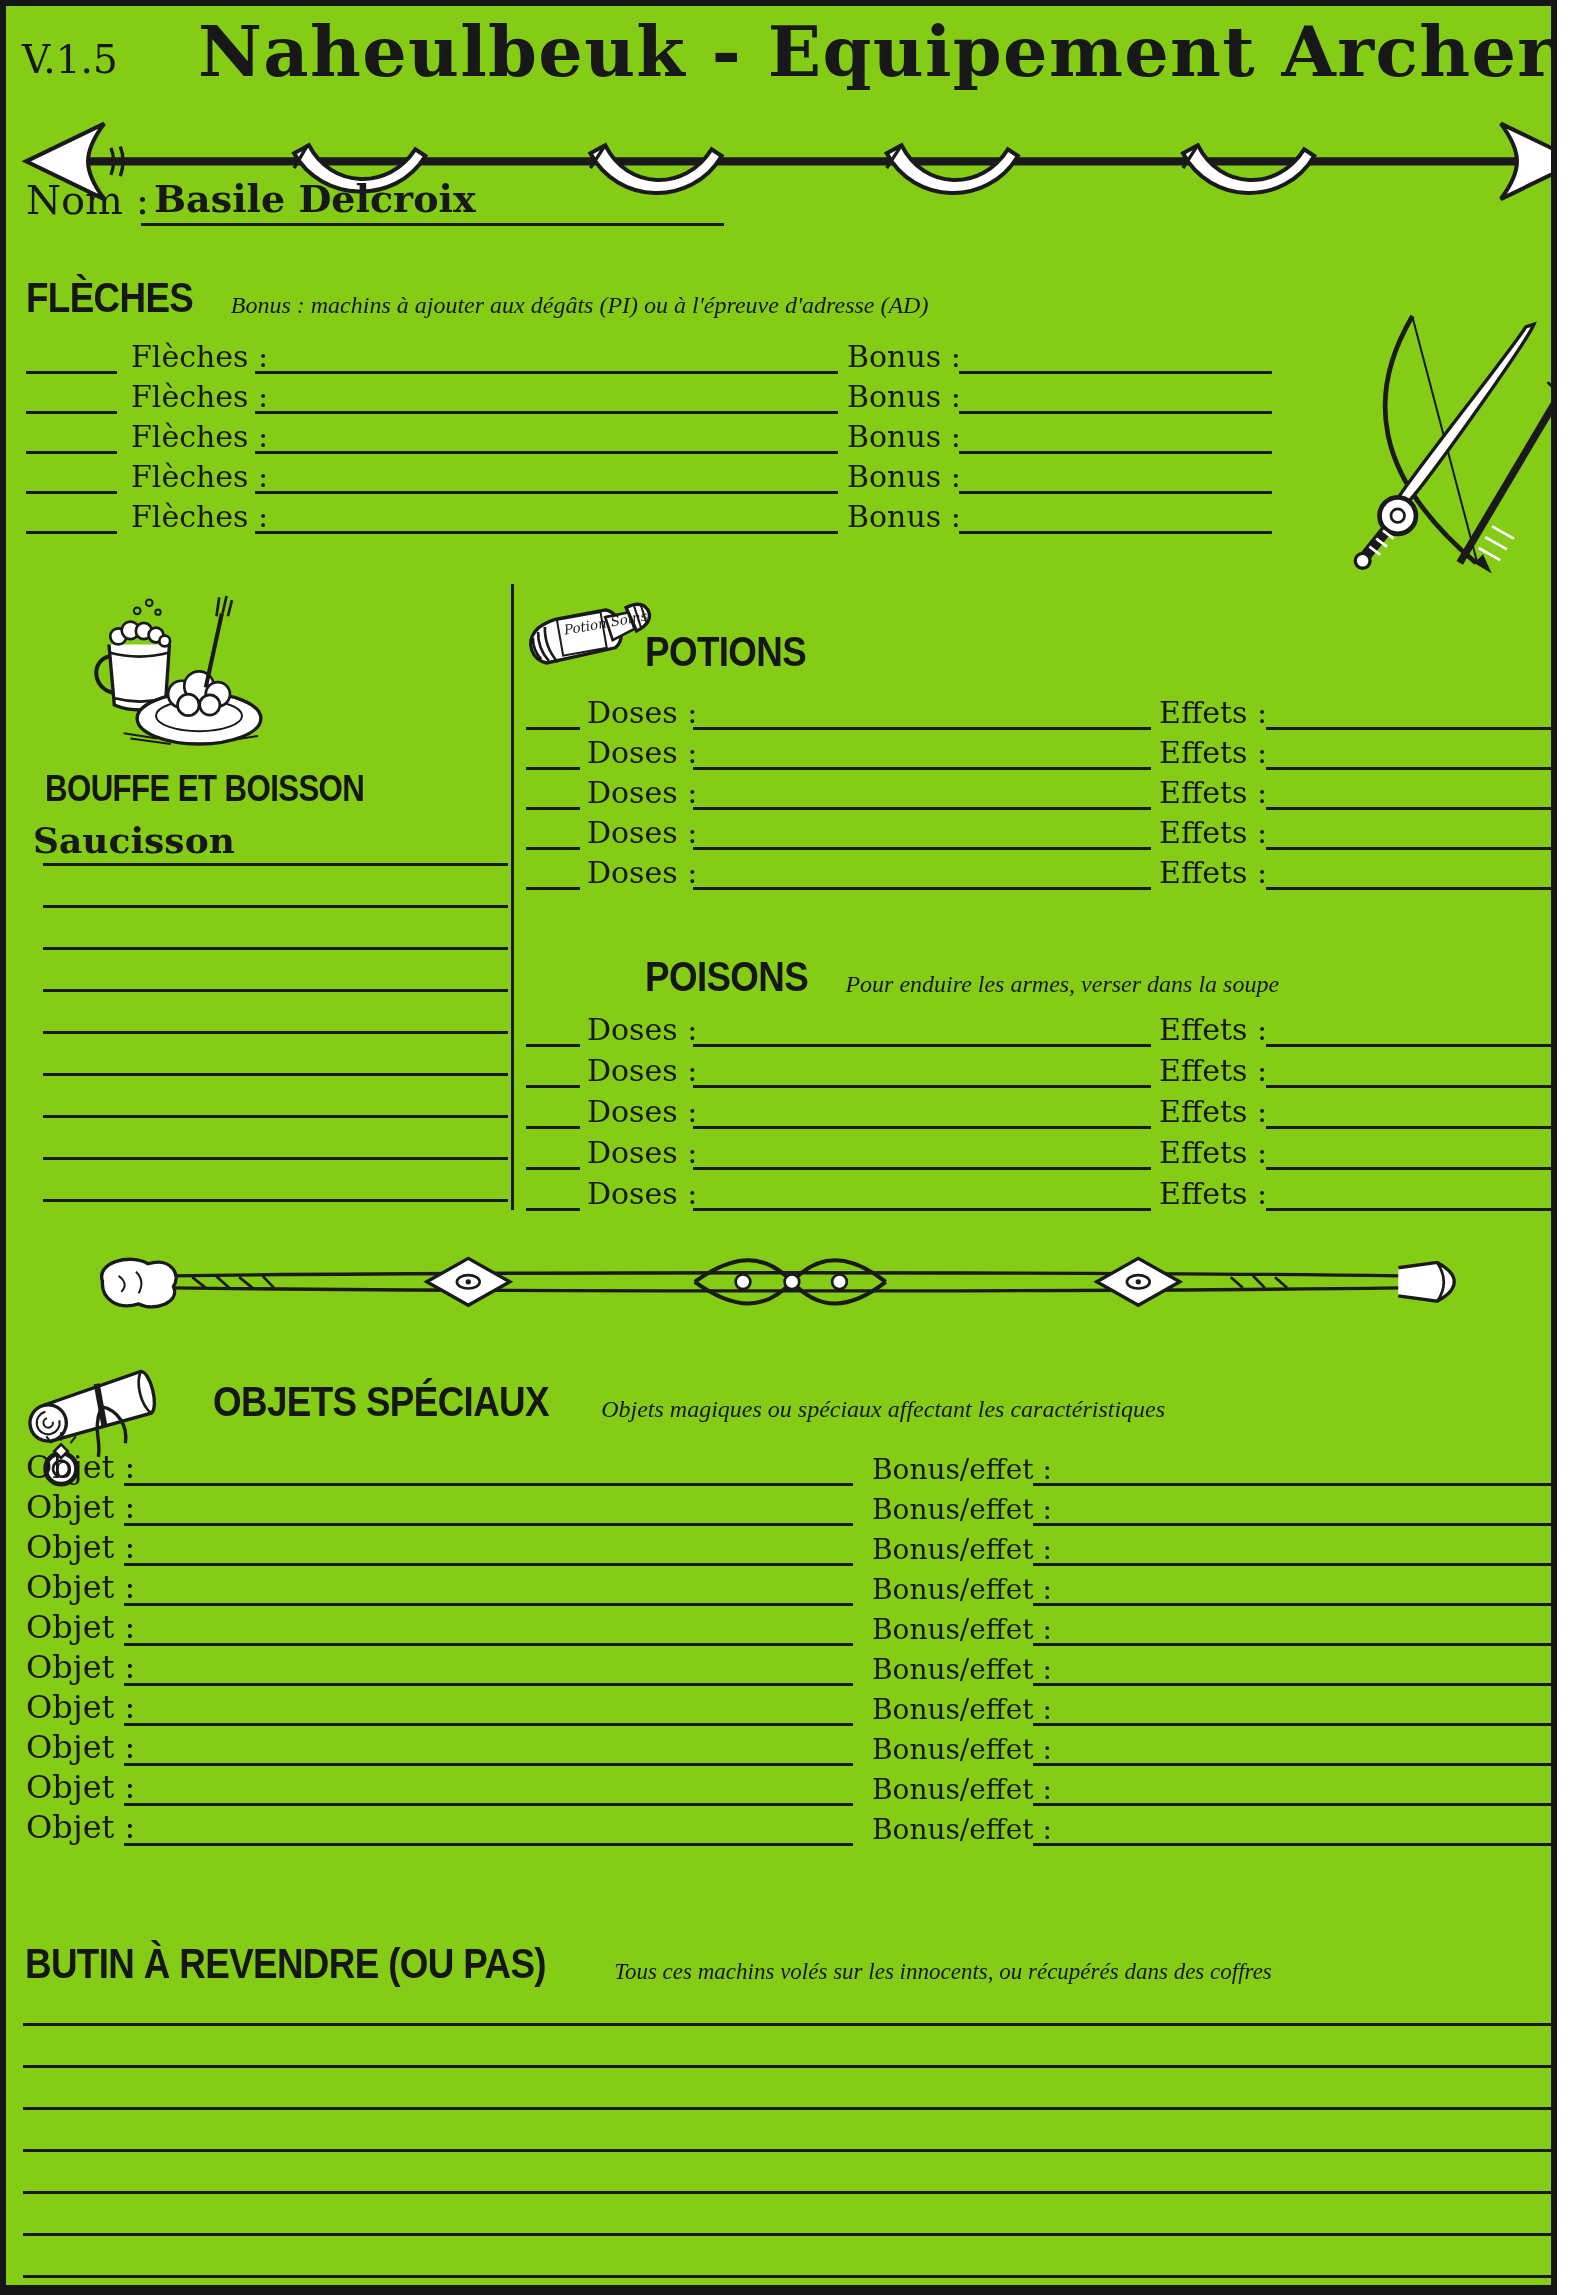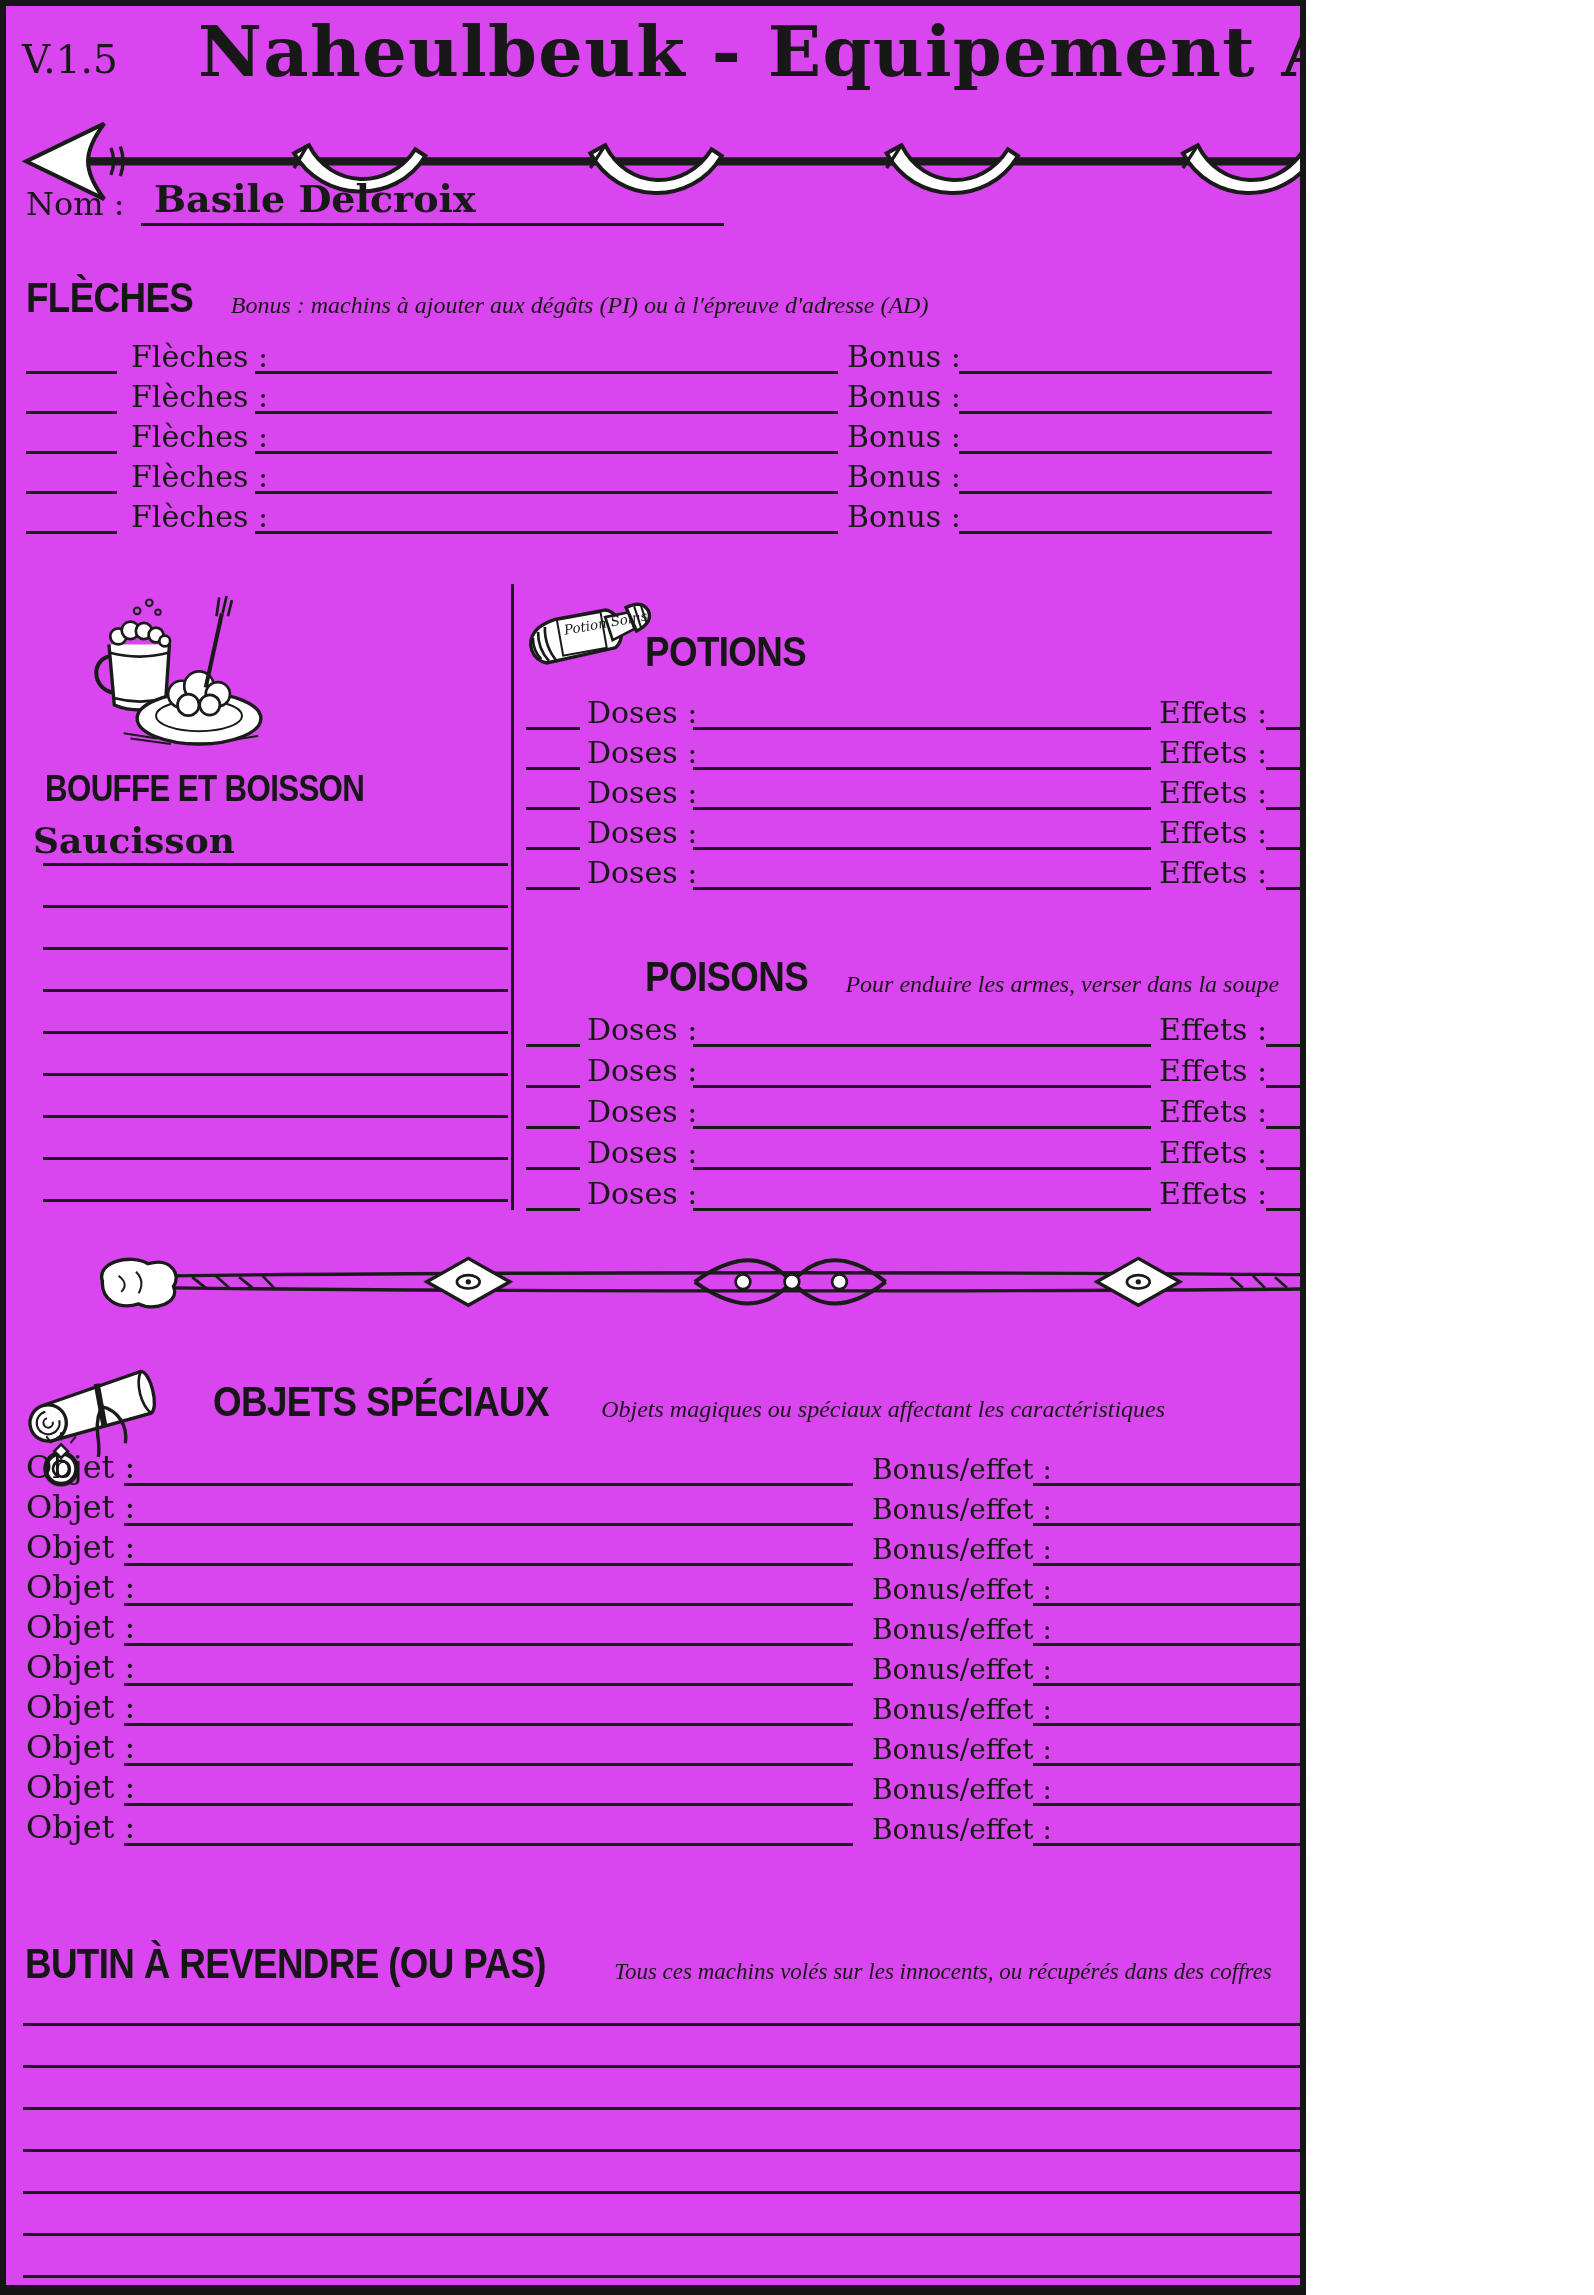--- a/index.html
+++ b/index.html
@@ -1,20 +1,20 @@
 <!DOCTYPE html>
 <html style="font-size:10.8px"><head>
 <meta charset="utf-8">
 <style>
   html,body{margin:0;padding:0;background:#ffffff;}
   .page{
     position:relative;
-    width:1306px;height:2295px;
+    width:1557px;height:2295px;
     box-sizing:border-box;
-    background:#d946ef;
+    background:#84cc16;
     border:6px solid #161616;
     border-bottom:10.8px solid #161616;
     font-family:"DejaVu Serif", serif;
     color:#181818;
     overflow:hidden;
   }
   .abs{position:absolute;}
   
   .version{left:16px;top:31px;font-size:39px;font-family:"DejaVu Serif",serif;}
   .title{
@@ -35,21 +35,21 @@
   }
   .section-head{display:flex;align-items:baseline;}
   .lbl{font-family:"DejaVu Serif",serif;font-size:30px;white-space:nowrap;}
   .hand{
     font-family:"DejaVu Serif",serif;font-weight:700;
     font-size:38px;white-space:nowrap;
   }
   .rule{background:#1a1a1a;height:2.7px;position:absolute;bottom:0;}
   
   .nom-wrap{left:0;top:162px;width:100%;height:58px;}
-  .nom-wrap .lbl{position:absolute;left:20px;bottom:2.7px;font-size:32px;margin-top:32px;}
+  .nom-wrap .lbl{position:absolute;left:20px;bottom:2.7px;font-size:40px;margin-top:32px;}
   .nom-wrap .hand{position:absolute;left:148px;bottom:5.4px;}
   .nom-wrap .rule{left:135px;width:583px;height:3.4px;}
   
   .fleches-head{left:20px;top:271px;}
   .fleches-rows{left:0;top:328px;width:100%;}
   .frow{position:relative;height:40px;}
   .frow .stub{left:20px;width:91px;}
   .frow .l1{position:absolute;left:125px;bottom:0px;}
   .frow .main{left:249px;width:583px;}
   .frow .l2{position:absolute;left:841px;bottom:0px;}

